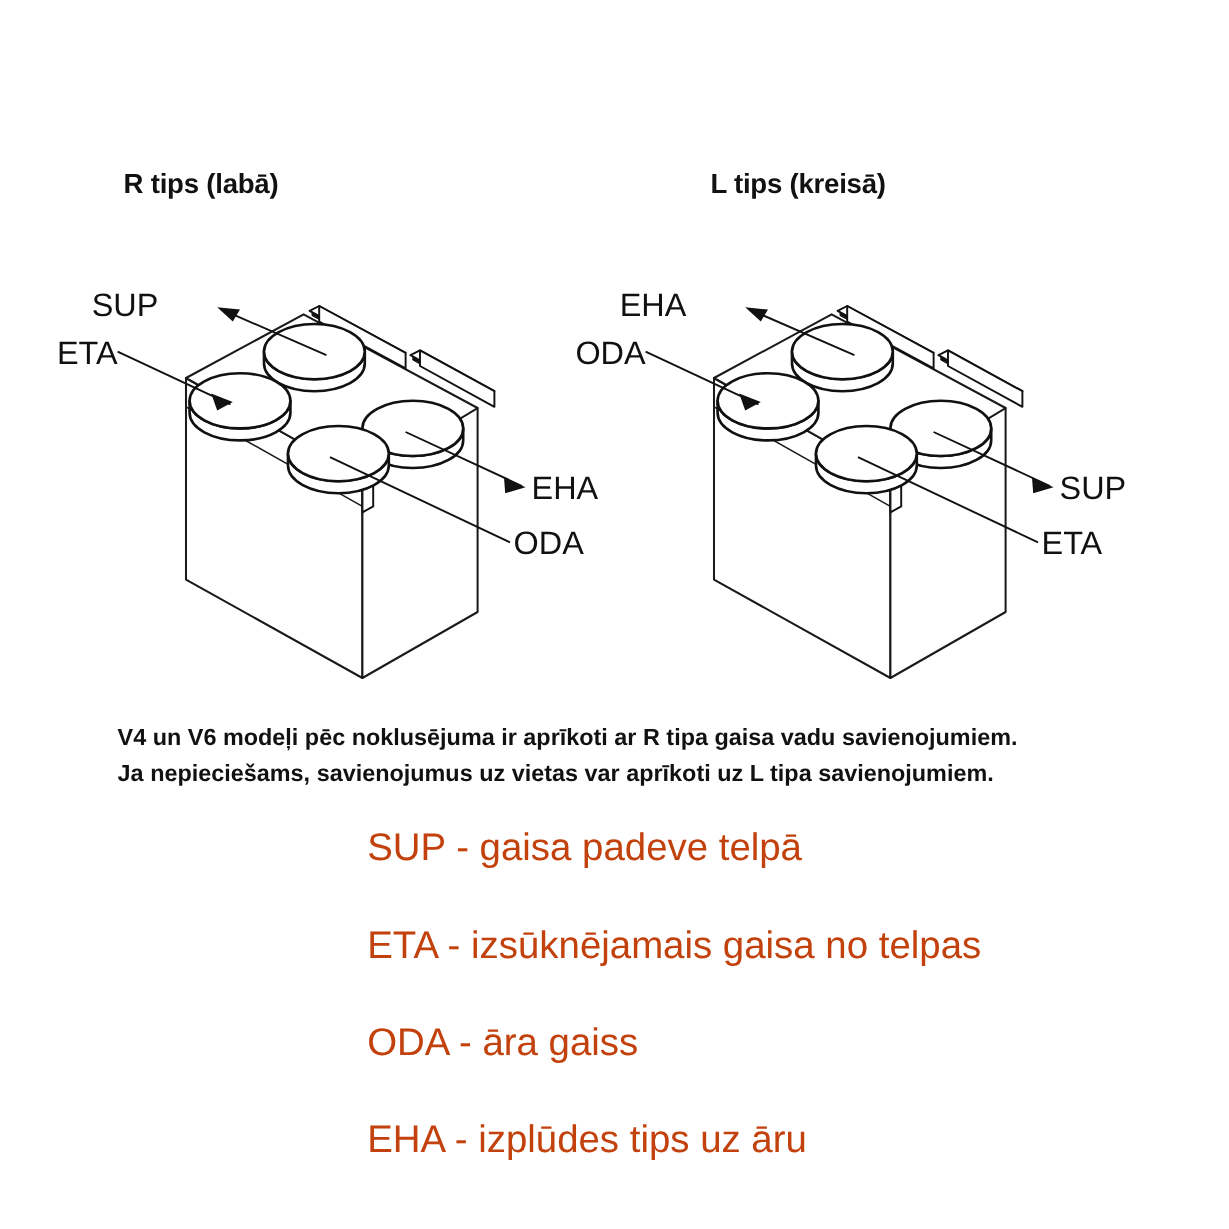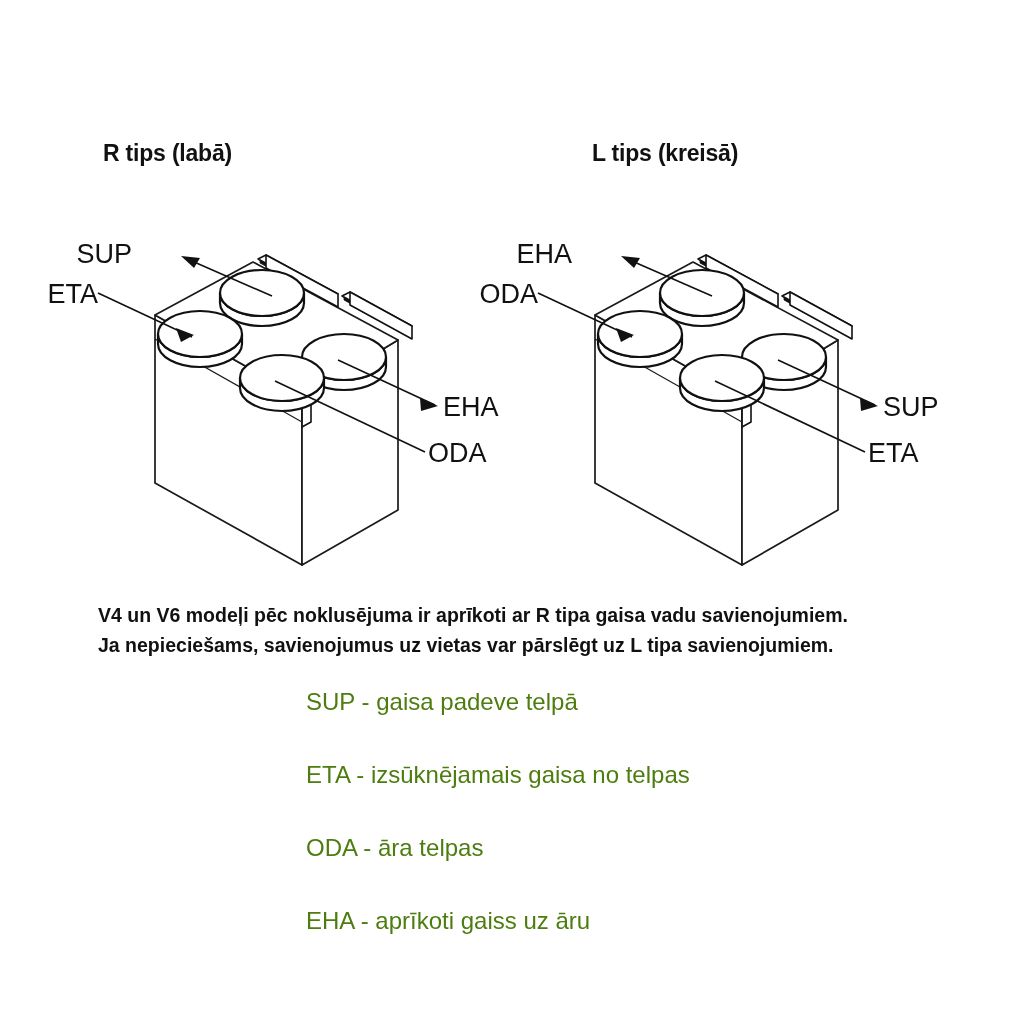--- a/index.html
+++ b/index.html
@@ -106,23 +106,23 @@
     line-height: 30px;
     color: #111111;
   }
   .legend {
     position: absolute;
     left: 306px;
     top: 690px;
     width: 620px;
   }
   .legend-item {
-    font-size: 24px;
+    font-size: 32px;
     line-height: 1;
-    color: #4d7c0f;
+    color: #c2410c;
     margin-bottom: 49px;
     white-space: nowrap;
   }
 </style>
 </head>
 <body>
 
 <div id="stage">
 
   <div class="diag-title" id="title-r">R tips (labā)</div>
@@ -231,23 +231,23 @@
     <line class="leader" x1="195" y1="181" x2="345" y2="252"></line>
 
     <text class="lbl" x="52" y="63" text-anchor="end">EHA</text>
     <text class="lbl" x="18" y="103" text-anchor="end">ODA</text>
     <text class="lbl" x="363" y="216">SUP</text>
     <text class="lbl" x="348" y="262">ETA</text>
   </svg>
 
   <div class="body-note">
     <div>V4 un V6 modeļi pēc noklusējuma ir aprīkoti ar R tipa gaisa vadu savienojumiem.</div>
-    <div>Ja nepieciešams, savienojumus uz vietas var pārslēgt uz L tipa savienojumiem.</div>
+    <div>Ja nepieciešams, savienojumus uz vietas var aprīkoti uz L tipa savienojumiem.</div>
   </div>
 
   <div class="legend">
     <div class="legend-item">SUP - gaisa padeve telpā</div>
     <div class="legend-item">ETA - izsūknējamais gaisa no telpas</div>
-    <div class="legend-item">ODA - āra telpas</div>
-    <div class="legend-item">EHA - aprīkoti gaiss uz āru</div>
+    <div class="legend-item">ODA - āra gaiss</div>
+    <div class="legend-item">EHA - izplūdes tips uz āru</div>
   </div>
 
 </div>
 
 </body></html>

